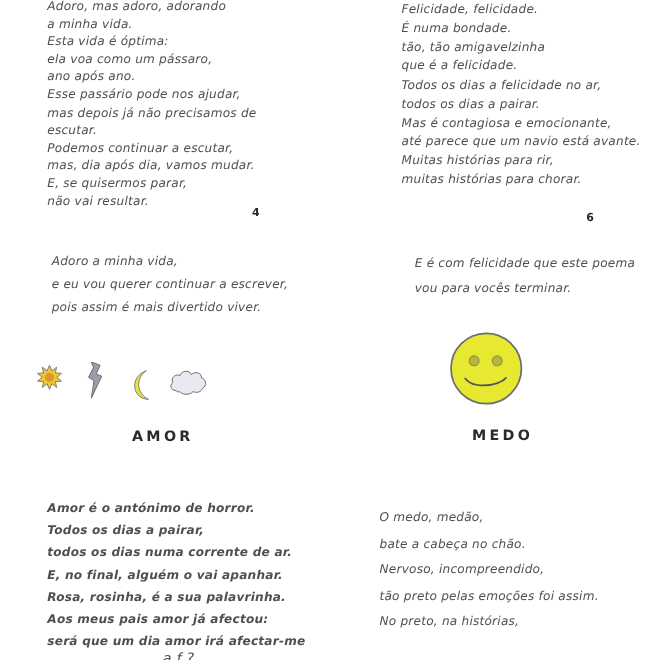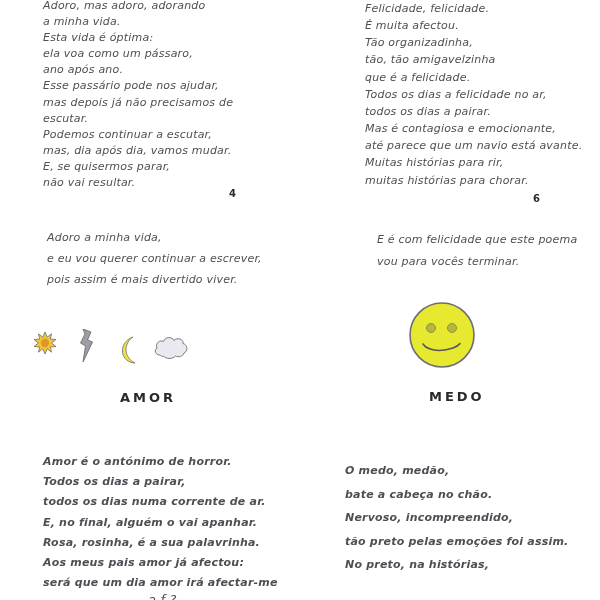--- a/index.html
+++ b/index.html
@@ -15,21 +15,21 @@
     font-size:11px;
     letter-spacing:.2px;
     font-style:italic; 
   }
   .poem .pline{white-space:nowrap;}
   .lh16 .pline{line-height:16.1px;}
   .lh17 .pline{line-height:17.15px;}
   .lh20 .pline{line-height:20.2px;font-weight:bold;}
   .lh21 .pline{line-height:21px;}
   .lh215 .pline{line-height:21.5px;}
-  .lh236 .pline{line-height:23.6px;font-weight:bold;}
+  .lh236 .pline{line-height:23.6px;}
   .page-num{
     position:absolute;
     font-size:10px;font-weight:bold;
     color:var(--heading,#2a2a2e);
   }
   .section-title{
     position:absolute;
     font-size:13px;font-weight:bold;
     letter-spacing:3px;
     color:var(--heading,#2a2a2e);
@@ -96,22 +96,21 @@
       <div class="pline">E, no final, alguém o vai apanhar.</div>
       <div class="pline">Rosa, rosinha, é a sua palavrinha.</div>
       <div class="pline">Aos meus pais amor já afectou:</div>
       <div class="pline">será que um dia amor irá afectar-me</div>
     </div>
 
   <div class="clipped-line" style="left:148px;top:592px;">a f ?</div>
 
   <div class="poem lh17" style="left:365px;top:0px;">
       <div class="pline">Felicidade, felicidade.</div>
-      <div class="pline">É muita afectou.</div>
-      <div class="pline">Tão organizadinha,</div>
+      <div class="pline">É numa bondade.</div>
       <div class="pline">tão, tão amigavelzinha</div>
       <div class="pline">que é a felicidade.</div>
       <div class="pline">Todos os dias a felicidade no ar,</div>
       <div class="pline">todos os dias a pairar.</div>
       <div class="pline">Mas é contagiosa e emocionante,</div>
       <div class="pline">até parece que um navio está avante.</div>
       <div class="pline">Muitas histórias para rir,</div>
       <div class="pline">muitas histórias para chorar.</div>
     </div>
 

